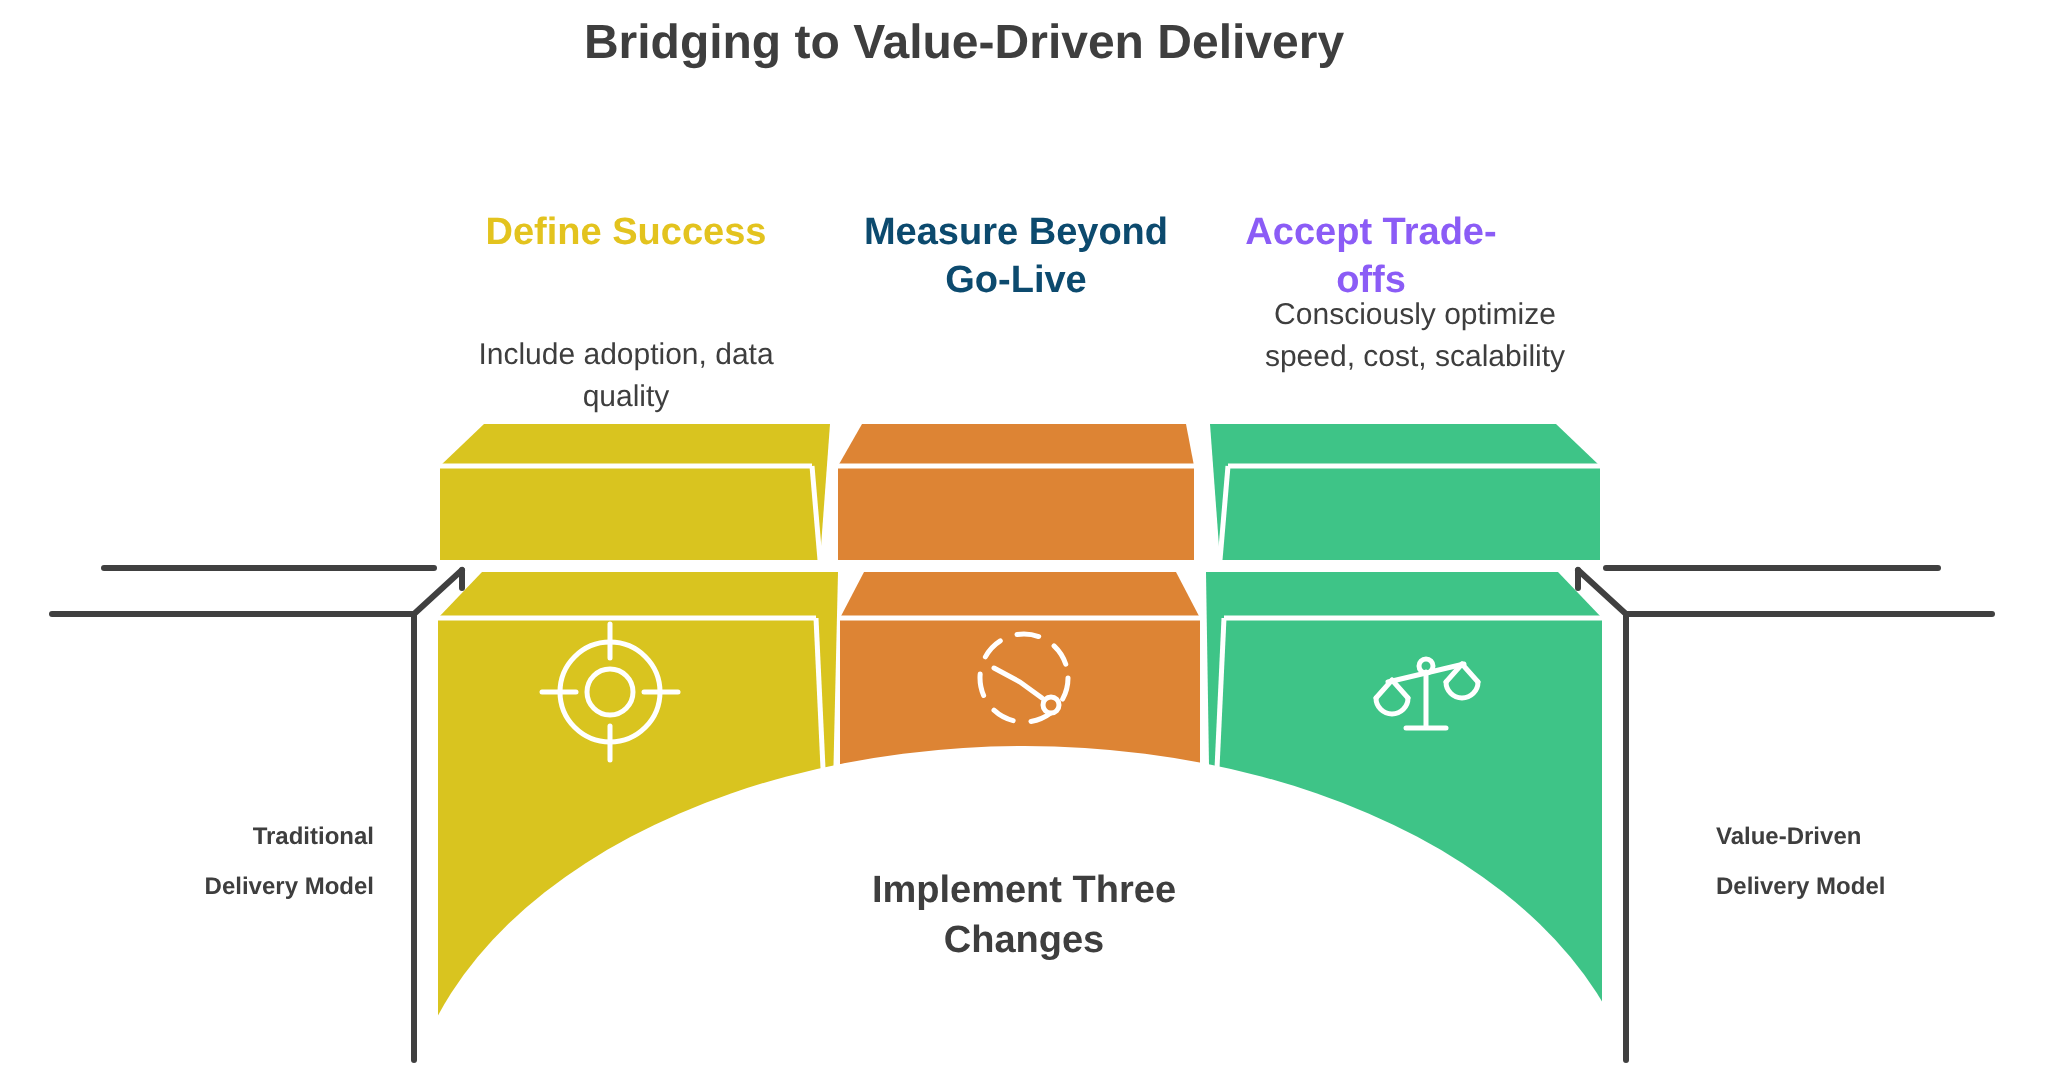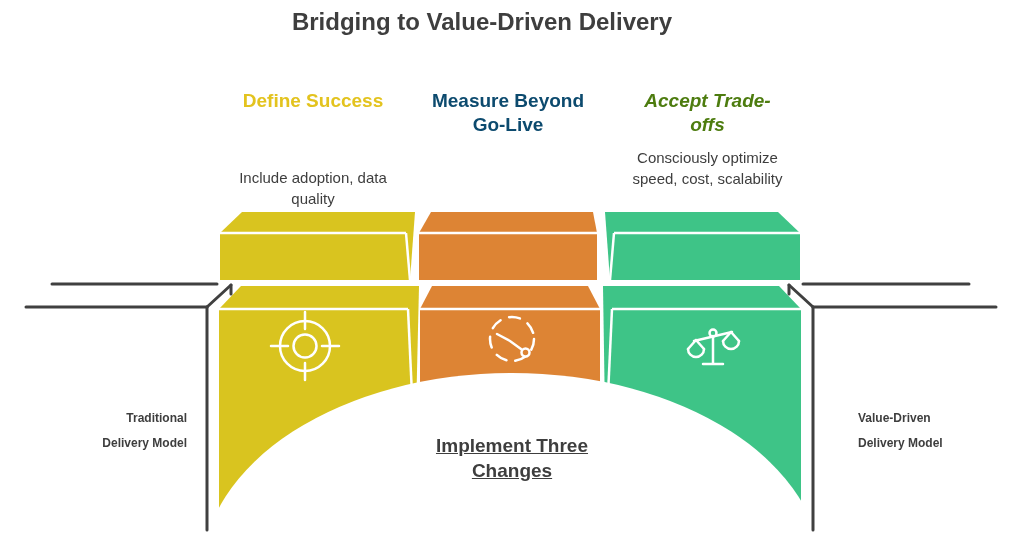--- a/index.html
+++ b/index.html
@@ -2,24 +2,24 @@
 <html><head>
 <meta charset="utf-8">
 <style>
   html,body{margin:0;padding:0;background:#fff;}
   #stage{
     position:relative;width:1024px;height:543px;overflow:hidden;background:#fff;
     font-family:"Liberation Sans","DejaVu Sans",sans-serif;
   }
   .txt{position:absolute;white-space:pre-line;}
   .title{top:8px;left:0;width:964px;text-align:center;font-size:24px;font-weight:bold;}
-  .col-header{font-size:19px;line-height:24px;font-weight:bold;text-align:center;}
+  .col-header{font-size:19px;line-height:24px;font-weight:bold;text-align:center;margin-top:16px;}
   .col-sub{font-size:15px;line-height:21px;text-align:center;}
   .side-label{font-size:12px;line-height:25px;font-weight:bold;}
-  .center-label{font-size:19px;line-height:25px;font-weight:bold;text-align:center;text-decoration:underline;}
+  .center-label{font-size:19px;line-height:25px;font-weight:bold;text-align:center;}
   svg{position:absolute;top:0;left:0;}
   .edge{stroke:#ffffff;stroke-width:2.5;fill:none;}
   .icon{fill:none;stroke:#ffffff;stroke-width:2.5;stroke-linecap:round;}
 </style>
 </head>
 <body>
 
 <div id="stage">
 
   <svg width="1024" height="543" viewBox="0 0 1024 543">
@@ -96,21 +96,21 @@
 
   <div class="txt title" style="color: rgb(62, 62, 62);">Bridging to Value-Driven Delivery</div>
 
   <div class="txt col-header" style="left: 218px; top: 89px; width: 190px; color: rgb(227, 195, 30);">Define Success</div>
   <div class="txt col-sub" style="left: 213px; top: 119px; width: 200px; color: rgb(62, 62, 62); margin-top: 48px;">Include adoption, data
 quality</div>
 
   <div class="txt col-header" style="left: 410px; top: 89px; width: 196px; color: #0c4a6e;">Measure Beyond
 Go-Live</div>
 
-  <div class="txt col-header" style="left: 610px; top: 89px; width: 195px; color: #4d7c0f; font-style: italic;">Accept Trade-
+  <div class="txt col-header" style="left: 588px; top: 89px; width: 195px; color: #8b5cf6;">Accept Trade-
 offs</div>
   <div class="txt col-sub" style="left: 605px; top: 147px; width: 205px; color: rgb(62, 62, 62);">Consciously optimize
 speed, cost, scalability</div>
 
   <div class="txt side-label" style="left: 27px; top: 406px; width: 160px; text-align: right; color: rgb(62, 62, 62);">Traditional
 Delivery Model</div>
 
   <div class="txt side-label" style="left: 822px; top: 406px; width: 180px; text-align: left; color: rgb(62, 62, 62); margin-left: 36px;">Value-Driven
 Delivery Model</div>
 

